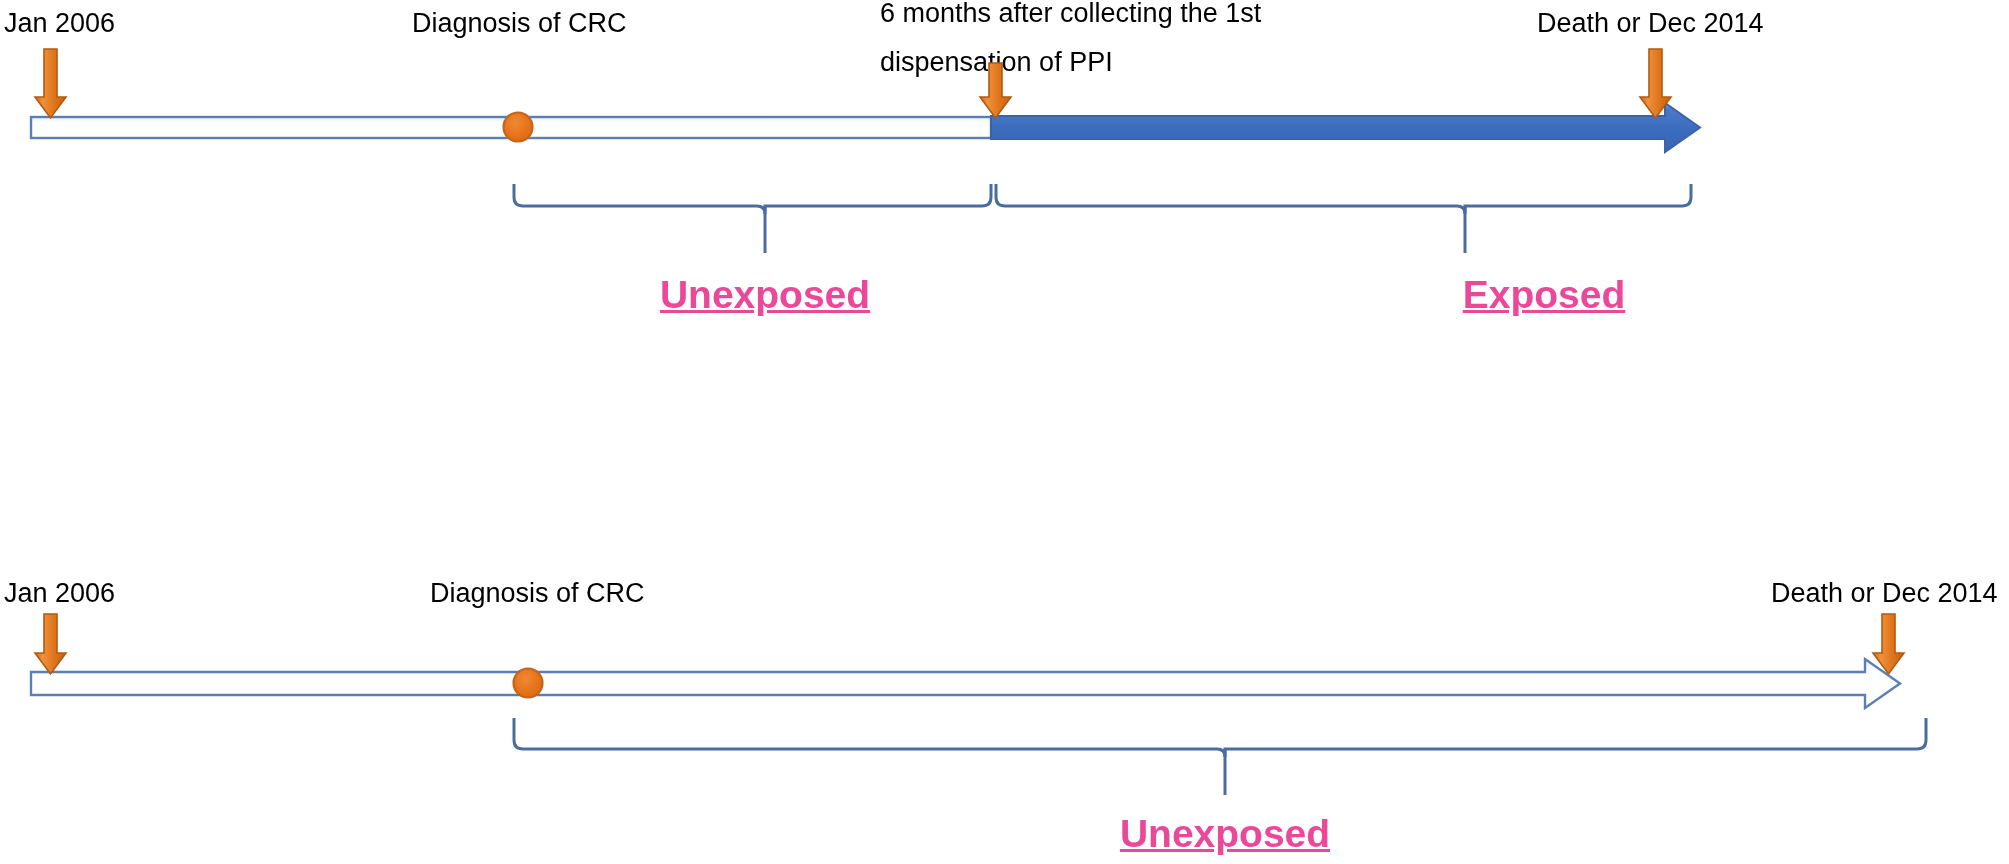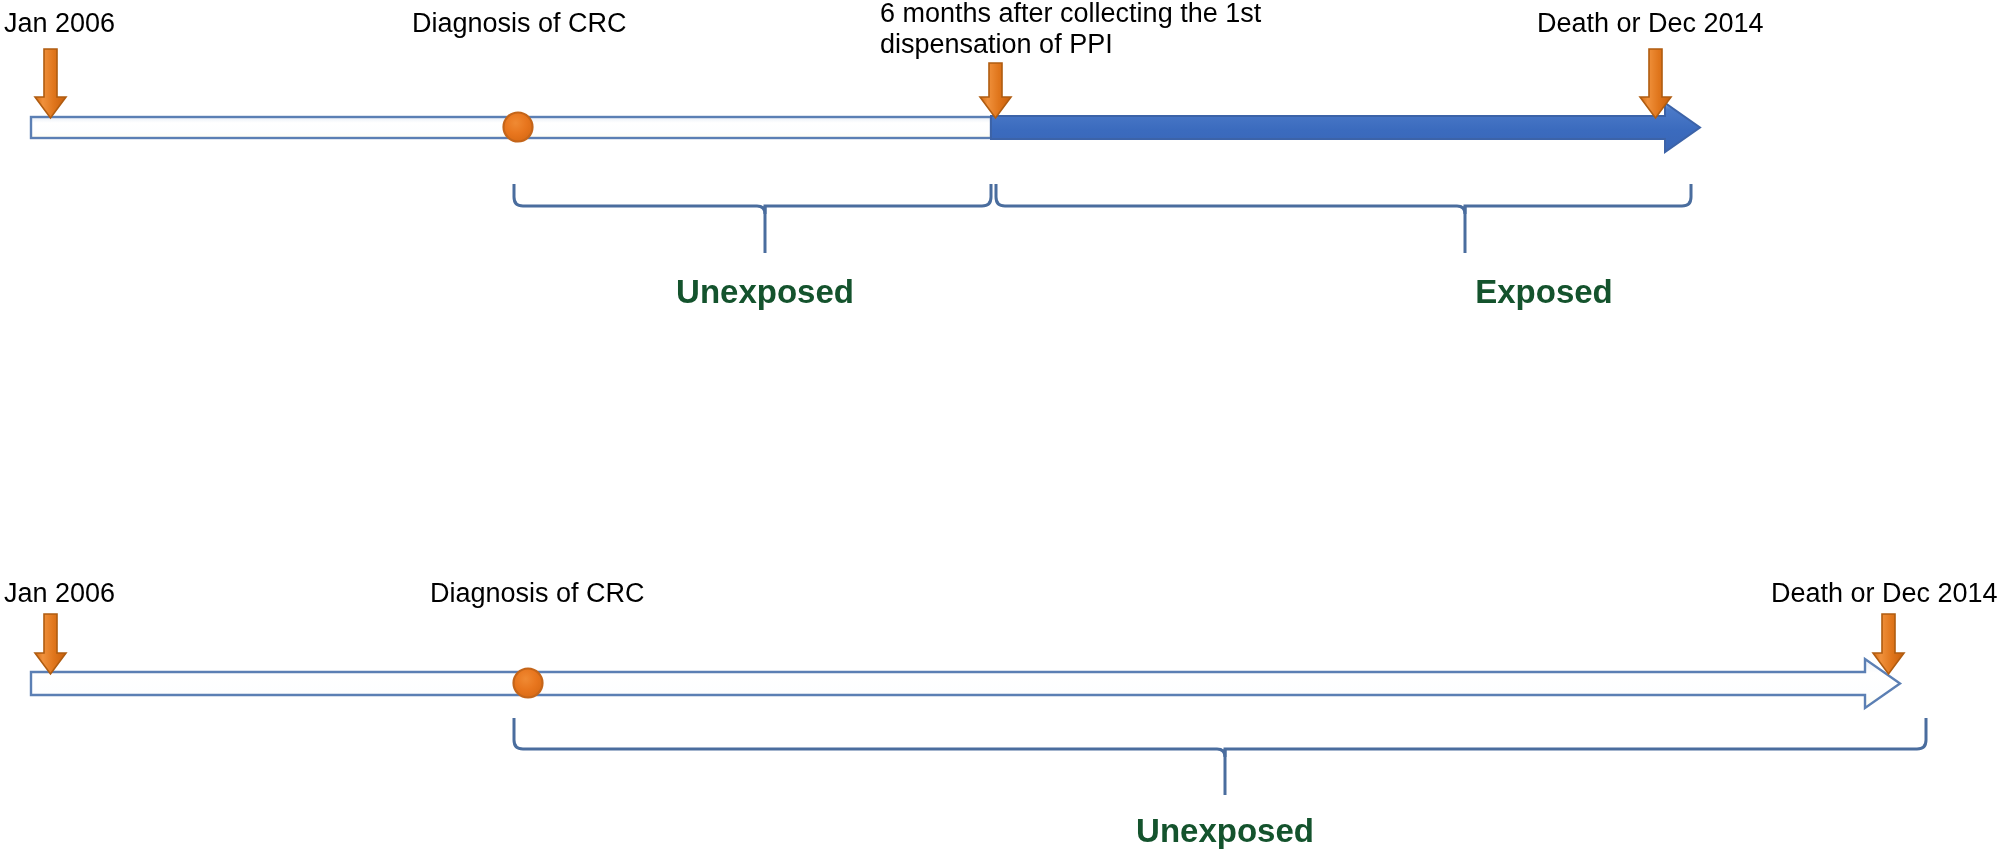--- a/index.html
+++ b/index.html
@@ -1,33 +1,33 @@
 <!DOCTYPE html>
 <html><head>
 <meta charset="utf-8">
 <style>
   html,body{margin:0;padding:0;background:#fff;}
   body{width:2009px;height:864px;position:relative;overflow:hidden;
        font-family:"Liberation Sans","DejaVu Sans",sans-serif;}
   .stage{position:absolute;left:0;top:0;width:2009px;height:864px;}
   .lbl{position:absolute;color:#000;font-size:27px;line-height:31px;white-space:pre;}
-  .grp{position:absolute;font-size:33px;font-weight:bold;color:#14532d;white-space:nowrap;}
+  .grp{position:absolute;font-size:39px;font-weight:bold;color:#ec4899;white-space:nowrap;text-decoration:underline;}
   svg{position:absolute;left:0;top:0;overflow:visible;}
 </style>
 </head>
 <body>
 
 <div class="stage">
 
   <div class="lbl" style="left:4px;top:8px;">Jan 2006</div>
 
   <div class="lbl" style="left:412px;top:8px;">Diagnosis of CRC</div>
 
   <div class="lbl" style="left:880px;top:-2px;">6 months after collecting the 1st</div>
-  <div class="lbl" style="left:880px;top:29px;">dispensation of PPI</div>
+  <div class="lbl" style="left:880px;top:47px;">dispensation of PPI</div>
 
   <div class="lbl" style="left:1537px;top:8px;">Death or Dec 2014</div>
 
   <svg width="2009" height="864">
     <defs>
       <linearGradient id="gUnexp" x1="0" y1="0" x2="0" y2="1">
         <stop offset="0%" stop-color="#E8EEF7"></stop>
         <stop offset="28%" stop-color="#FFFFFF"></stop>
         <stop offset="70%" stop-color="#FDFEFF"></stop>
         <stop offset="100%" stop-color="#FFFEF2"></stop>

